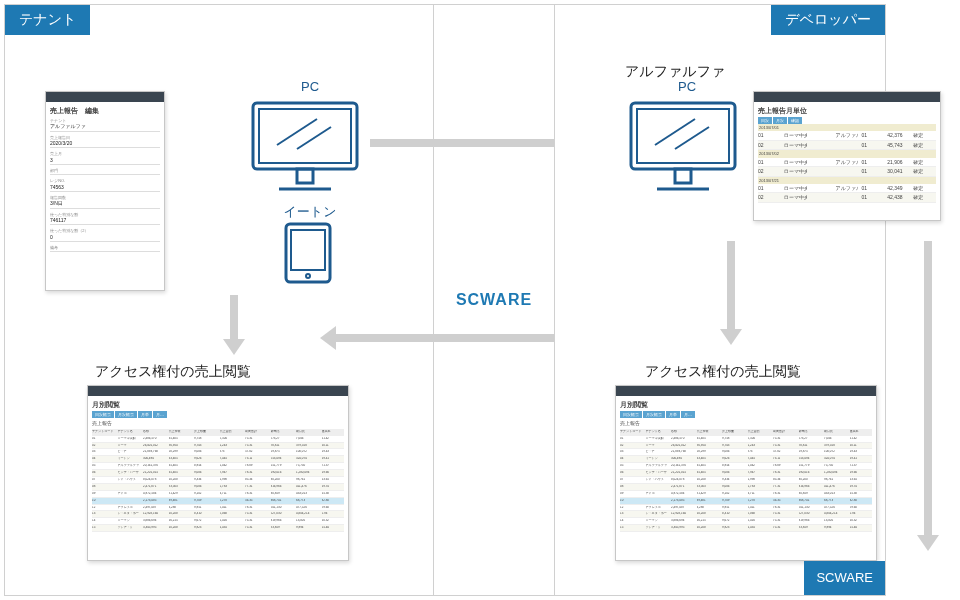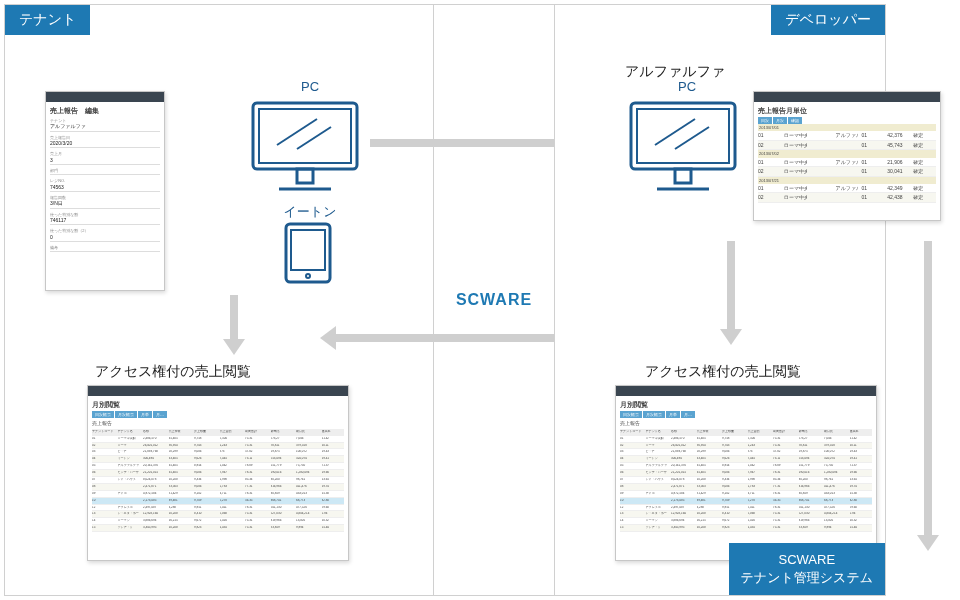--- a/index.html
+++ b/index.html
@@ -574,15 +574,14 @@
             <div class="thumb-cell" style="font-size: 3px;">83,859</div>
             <div class="thumb-cell" style="font-size: 3px;">9,994</div>
             <div class="thumb-cell" style="font-size: 3px;">55.44</div>
           </div>
         </div>
     </div>
   </div>
 
   <div class="badge-bottom">
     <div>SCWARE</div>
-    <div>テナント管理システム</div>
   </div>
 </div>
 
 </body></html>

